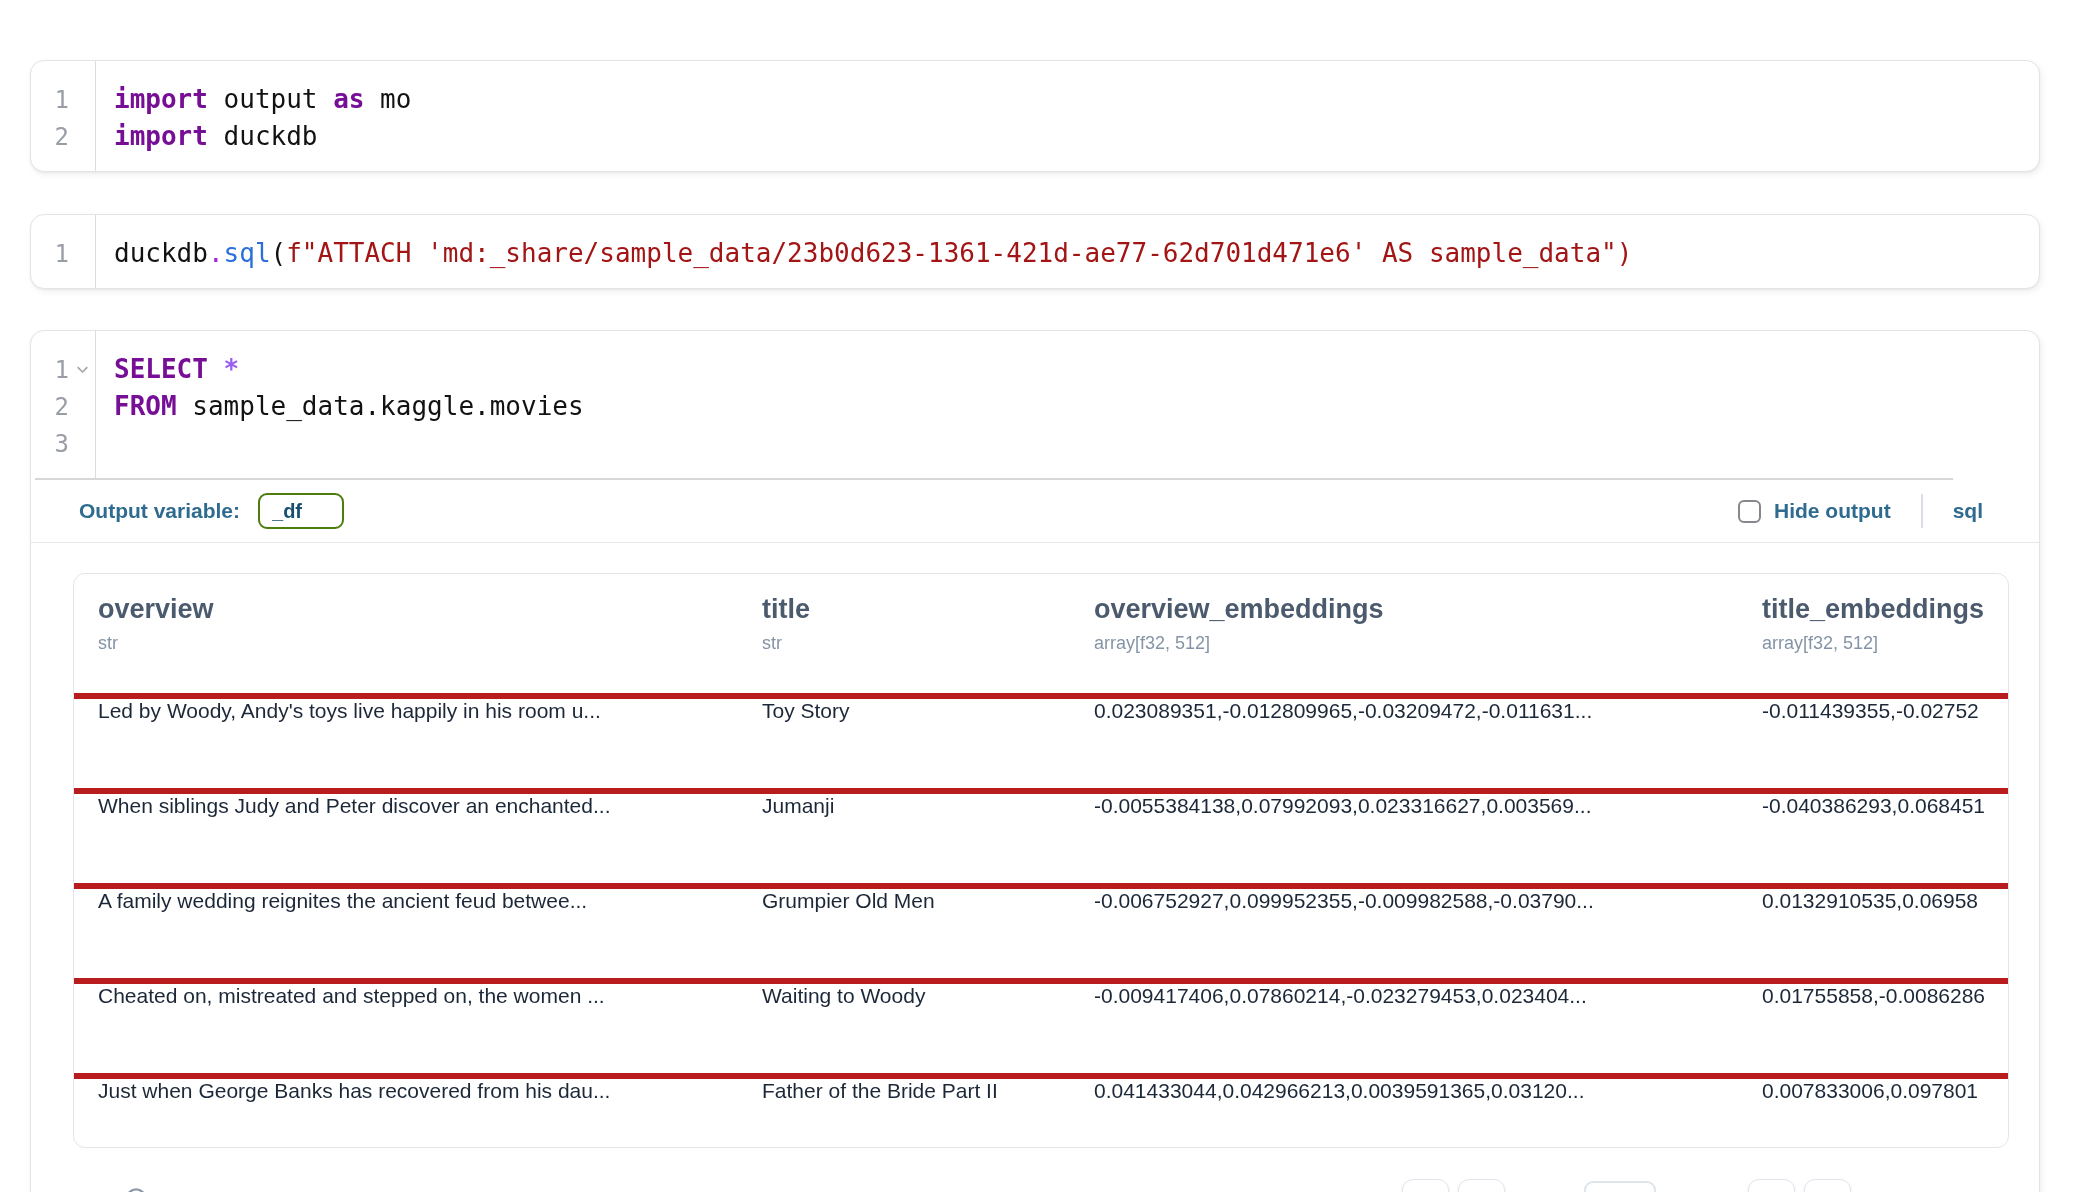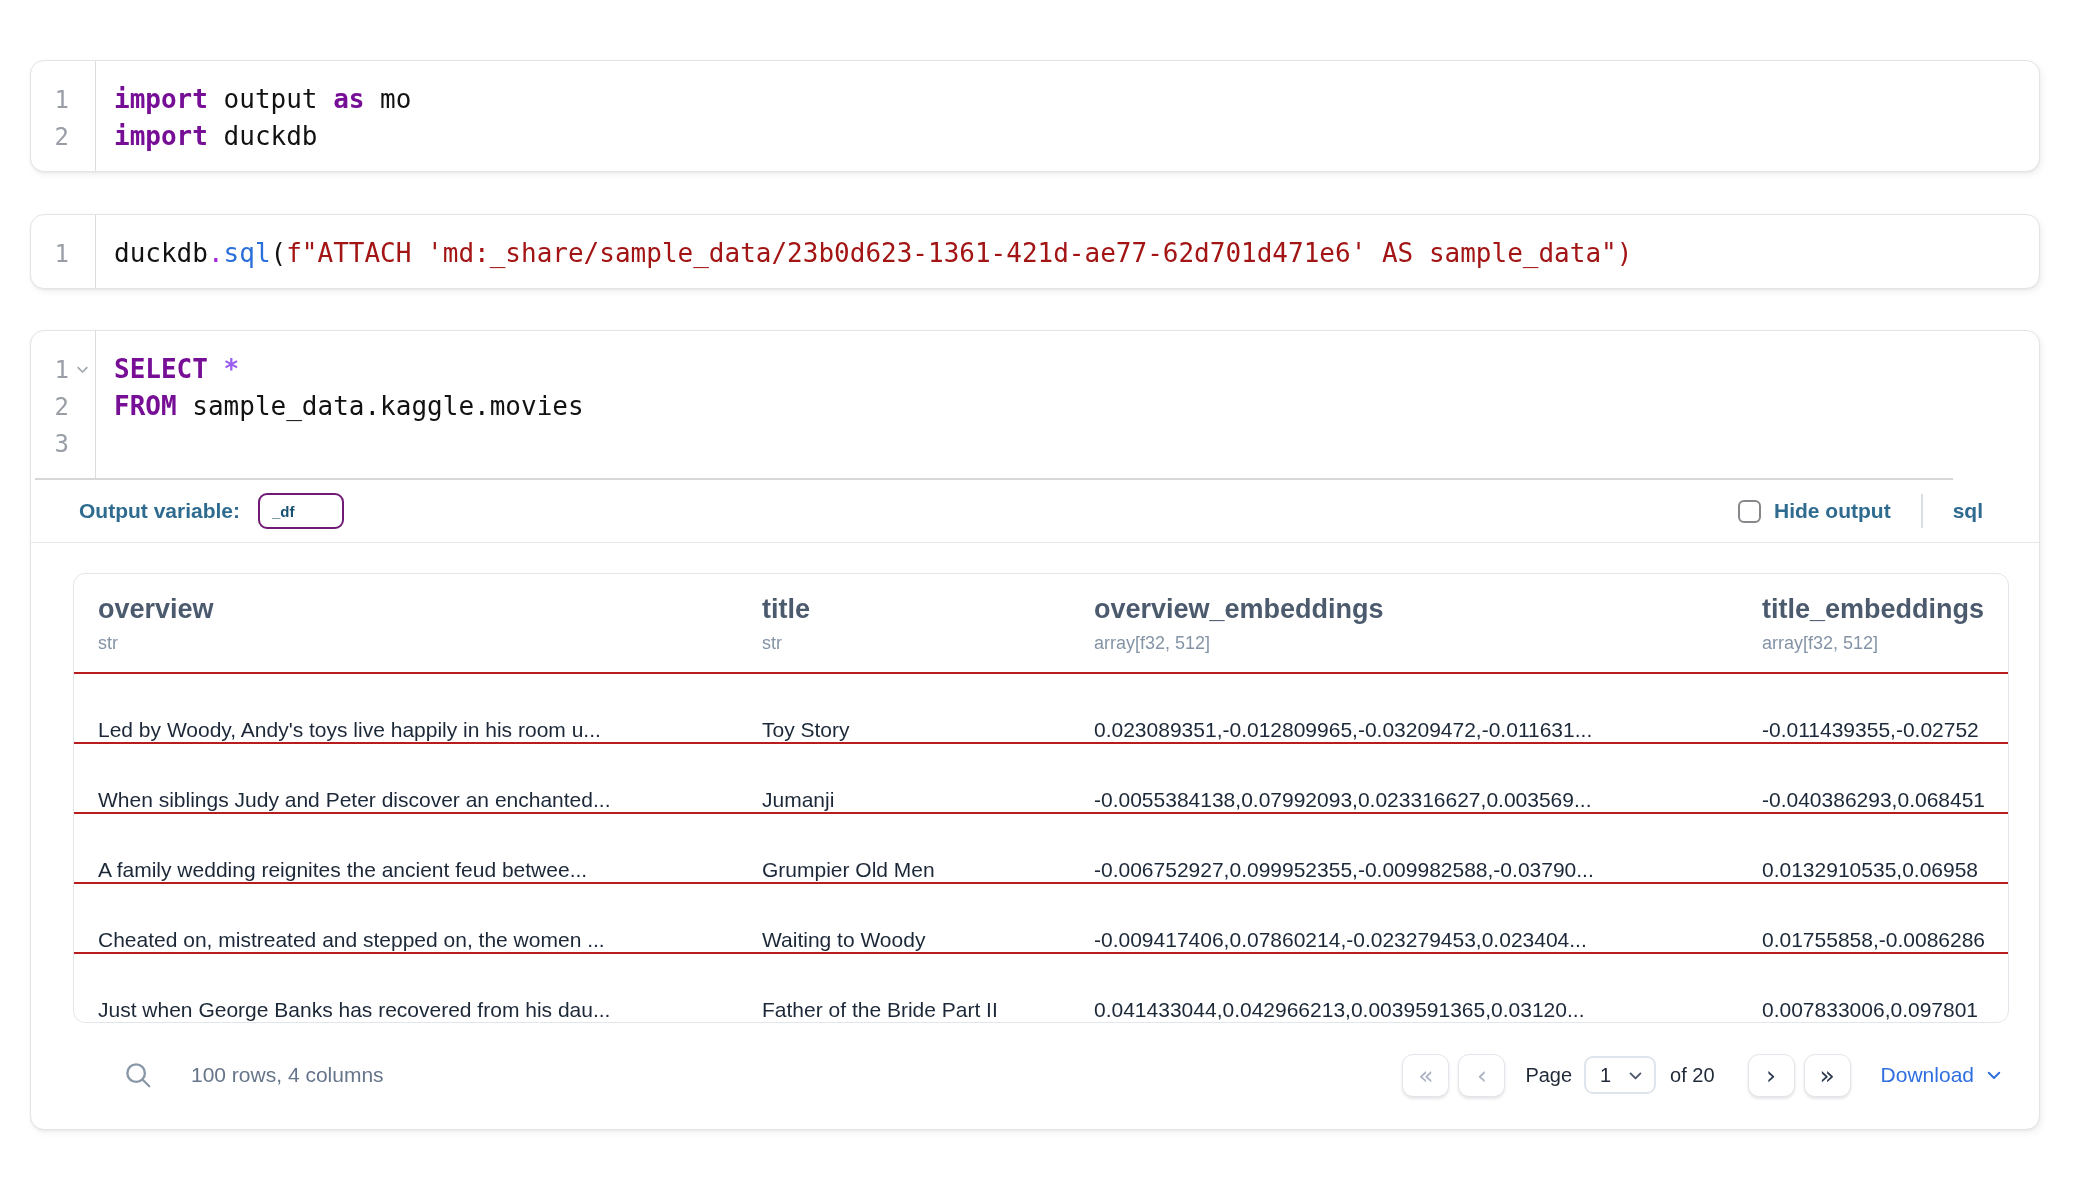--- a/index.html
+++ b/index.html
@@ -31,34 +31,34 @@
   .tok-fn{color:#2a6fdb;}
   .tok-dot{color:#a626d4;}
   .tok-str{color:#a31515;}
   .tok-num{color:#116644;}
 
   .divider-strong{height:2px;background:#d7d7d9;margin:0 86px 0 4px;}
   .divider-light{height:1px;background:#e8e8ec;}
 
   .toolbar{height:62px;display:flex;align-items:center;padding:0 56px 0 48px;}
   .tb-label{font-weight:bold;font-size:21px;color:#2e6b8f;}
-  .tb-input{box-sizing:border-box;margin-left:18px;width:86px;height:36px;border:2px solid #701a75;border-radius:9px;
-    font-family:"Liberation Sans",sans-serif;font-weight:bold;font-size:15px;color:#174f72;padding:0 0 0 12px;outline:none;background:#fff;}
+  .tb-input{box-sizing:border-box;margin-left:18px;width:86px;height:36px;border:2px solid #4d7c0f;border-radius:9px;
+    font-family:"Liberation Sans",sans-serif;font-weight:bold;font-size:20px;color:#174f72;padding:0 0 0 12px;outline:none;background:#fff;}
   .tb-spacer{flex:1;}
   .tb-checkbox{box-sizing:border-box;width:23px;height:23px;border:2.5px solid #85878a;border-radius:6px;margin-right:13px;background:#fff;}
   .tb-divider{width:2px;height:34px;background:#dadee4;margin:0 30px;}
 
   .output-area{padding:30px 0 0 42px;}
   .data-table{box-sizing:border-box;width:1936px;border:1px solid #e2e6eb;border-radius:12px;overflow:hidden;background:#fff;color:#1c2838;}
   .t-header{display:flex;padding:22px 0 18px;}
   .t-cell{box-sizing:border-box;padding-left:24px;overflow:hidden;flex-shrink:0;}
   .c1{width:664px;} .c2{width:332px;} .c3{width:668px;} .c4{width:262px;}
   .th-name{font-size:27px;font-weight:bold;color:#4c5a6e;line-height:27px;}
   .th-type{font-size:18px;color:#8494a6;line-height:22px;margin-top:9px;}
-  .t-row{display:flex;align-items:flex-end;height:68px;border-top:2px solid #b91c1c;font-size:21px;white-space:nowrap;}
+  .t-row{display:flex;align-items:flex-start;height:68px;border-top:6px solid #b91c1c;font-size:21px;white-space:nowrap;margin-top:21px;}
 
   .table-footer{display:flex;align-items:center;margin-top:20px;padding:0 36px 0 50px;height:64px;color:#66758a;}
   .summary{font-size:21px;margin-left:38px;}
   .f-spacer{flex:1;}
   .pg-btn{box-sizing:border-box;width:47px;height:43px;background:#fff;border:1px solid #e2e6ec;border-radius:11px;
     box-shadow:0 2px 3px rgba(0,0,0,.10);display:flex;align-items:center;justify-content:center;
     font-size:25px;margin-left:9px;font-family:"DejaVu Sans",sans-serif;}
   .pg-btn.disabled{color:#a9b3c1;}
   .pg-btn.enabled{color:#2c3a4e;}
   .pg-label{font-size:20px;color:#1f2937;margin-left:20px;}

